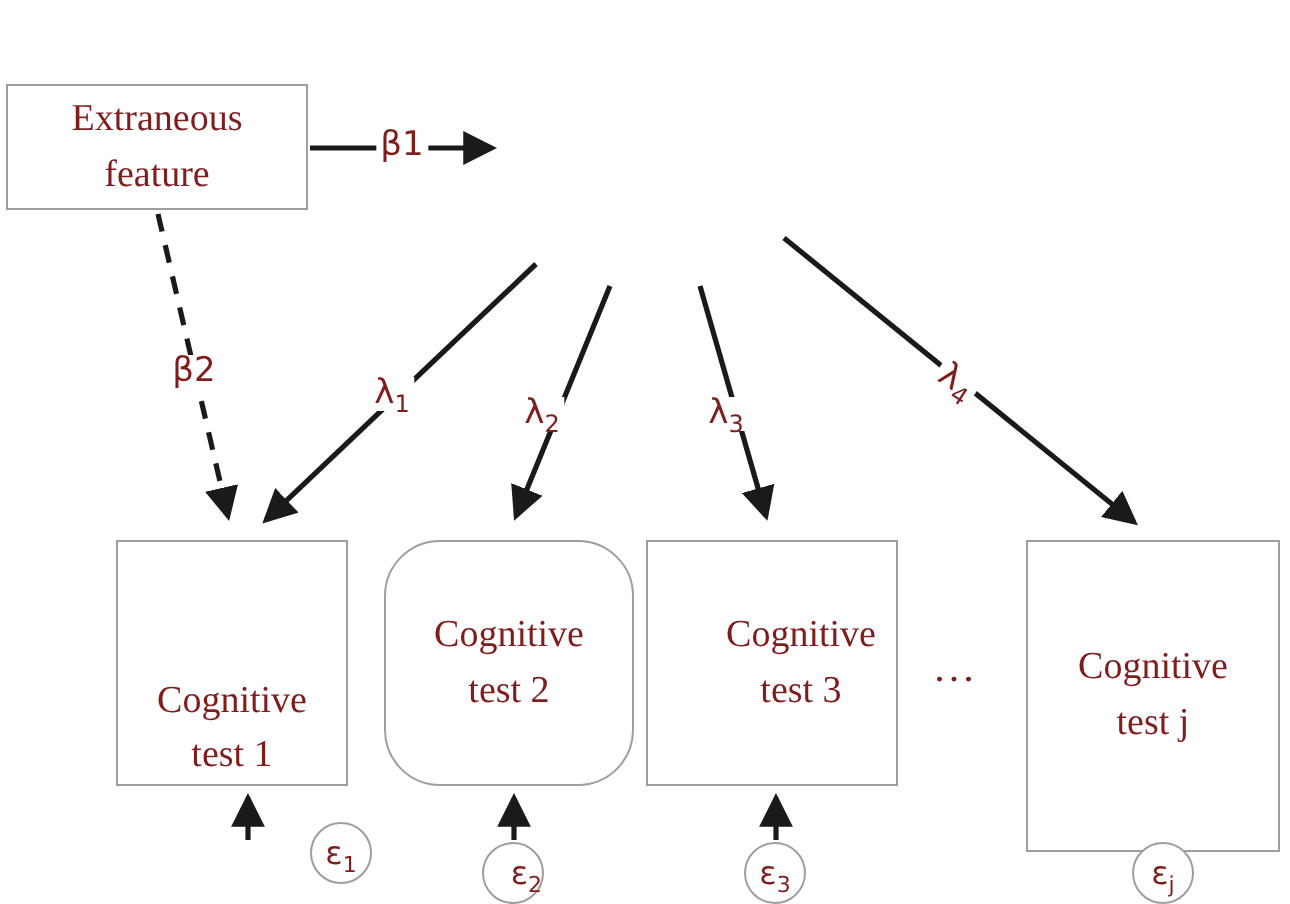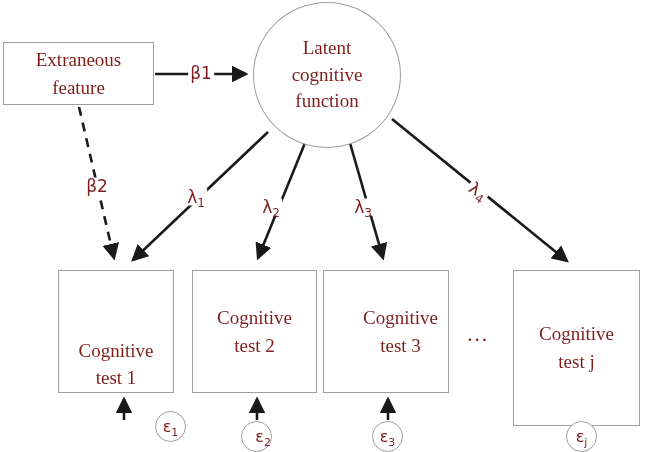--- a/index.html
+++ b/index.html
@@ -77,29 +77,26 @@
       <line x1="257" y1="420" x2="257" y2="399" marker-end="url(#arw)"></line>
       <line x1="388" y1="420" x2="388" y2="399" marker-end="url(#arw)"></line>
       <line x1="582" y1="420" x2="582" y2="399" marker-end="url(#arw)"></line>
     </g>
   </svg>
 
   <div class="node rect-node extraneous-node" style="left:3px;top:42px;width:151px;height:63px;">
     <div class="node-label">Extraneous feature</div>
   </div>
 
-  <div class="node latent-node" style="left:253px;top:2px;width:148px;height:146px;">
-    <div class="node-label">Latent cognitive function</div>
-  </div>
 
   <div class="node rect-node test-node" style="left:58px;top:270px;width:116px;height:123px;align-items:flex-end;">
     <div class="node-label">Cognitive test 1</div>
   </div>
 
-  <div class="node rect-node test-node" style="left:192px;top:270px;width:125px;height:123px;">
+  <div class="node rect-node test-node" style="left:192px;top:270px;width:125px;height:123px;border-radius:28px;">
     <div class="node-label">Cognitive test 2</div>
   </div>
 
   <div class="node rect-node test-node" style="left:323px;top:270px;width:126px;height:123px;padding-left:29px;">
     <div class="node-label">Cognitive test 3</div>
   </div>
 
   <div class="node rect-node test-node" style="left:513px;top:270px;width:127px;height:156px;">
     <div class="node-label">Cognitive test j</div>
   </div>

